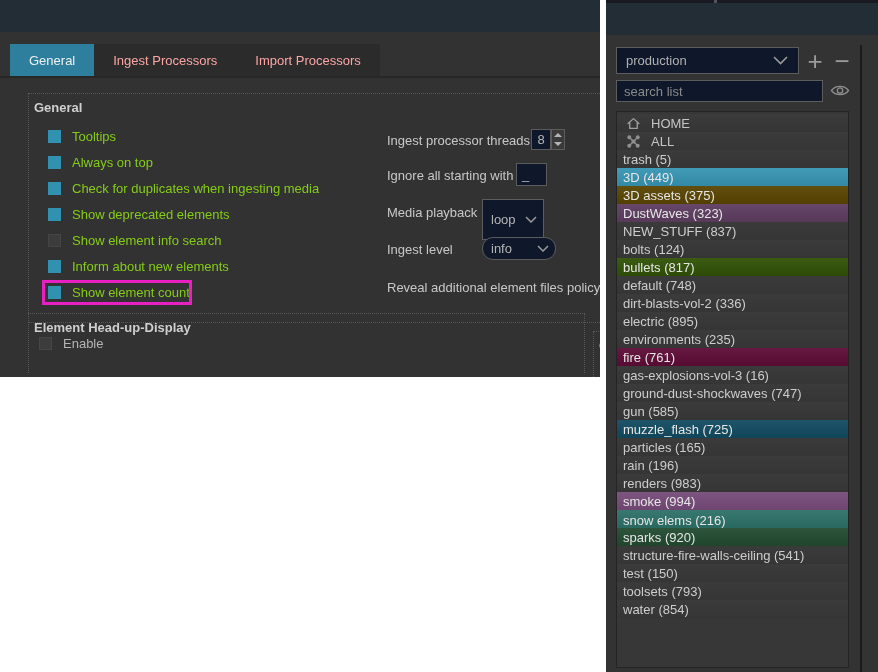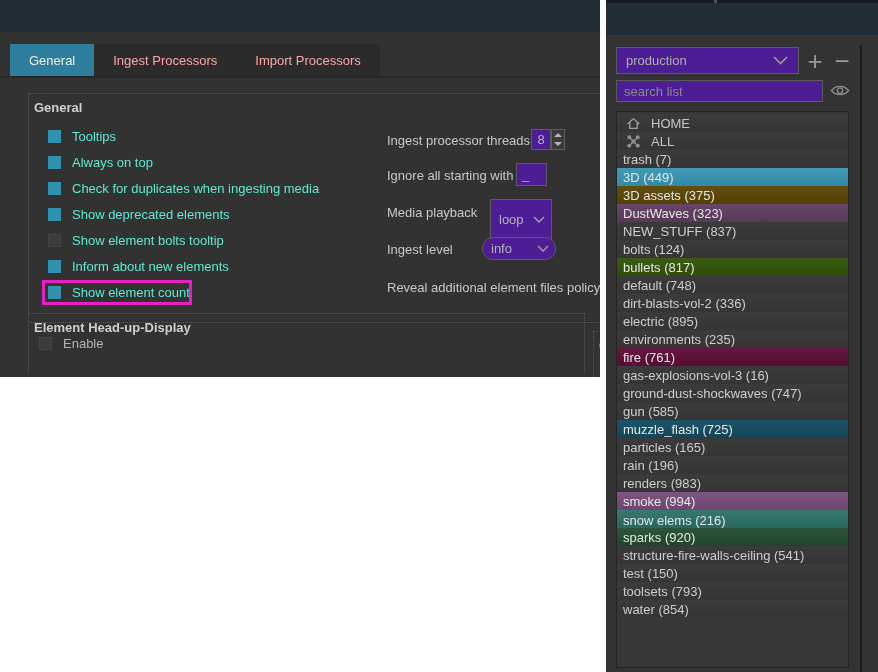--- a/index.html
+++ b/index.html
@@ -25,26 +25,26 @@
   .g1{left:28px;top:93px;width:590px;height:230px;border-right:none;}
   .g2{left:28px;top:313px;width:557px;height:60px;border-bottom:none;}
   .g3{left:593px;top:331px;width:40px;height:60px;border-right:none;border-bottom:none;}
   .group-title{position:absolute;left:5px;top:6px;font-size:13px;font-weight:bold;color:#cfcfcf;white-space:nowrap;}
   
   .cb-col{position:absolute;left:48px;top:123px;width:330px;}
   .cb-row{position:relative;height:26px;display:flex;align-items:center;}
   .cb{width:13px;height:13px;flex:0 0 13px;}
   .cb.checked{background:#3191b1;}
   .cb.unchecked{background:#3c3c3c;border:1px solid #454545;box-sizing:border-box;}
-  .cb-label{margin-left:11px;font-size:13px;color:#5eead4;white-space:nowrap;}
+  .cb-label{margin-left:11px;font-size:13px;color:#84cc16;white-space:nowrap;}
   .hl-outline{position:absolute;left:-6px;top:1px;width:150px;height:25px;
     border:3px solid #e820c4;box-sizing:border-box;pointer-events:none;}
   
   .field-label{position:absolute;font-size:13px;color:#c8c8c8;white-space:nowrap;}
-  .boxctl{position:absolute;border:1px solid #5c5c5c;box-sizing:border-box;background:#4c1d95;
+  .boxctl{position:absolute;border:1px solid #5c5c5c;box-sizing:border-box;background:#0f172a;
     color:#b5b5b5;font-size:13px;display:flex;align-items:center;}
   .spin-value{justify-content:center;}
   .spin-buttons{position:absolute;left:551px;top:129px;width:14px;height:21px;
     border:1px solid #5c5c5c;box-sizing:border-box;background:#3a3a3a;
     display:flex;flex-direction:column;}
   .spin-half{flex:1;display:flex;align-items:center;justify-content:center;}
   .tri-up{width:0;height:0;border-left:4px solid transparent;border-right:4px solid transparent;border-bottom:4px solid #b5b5b5;}
   .tri-down{width:0;height:0;border-left:4px solid transparent;border-right:4px solid transparent;border-top:4px solid #b5b5b5;}
   .dd-text{padding-left:8px;flex:1;}
   .dd-chev{margin-right:6px;display:flex;align-items:center;}
@@ -104,21 +104,21 @@
       <div class="cb-row">
         <span class="cb checked"></span>
         <span class="cb-label">Check for duplicates when ingesting media</span>
       </div>
       <div class="cb-row">
         <span class="cb checked"></span>
         <span class="cb-label">Show deprecated elements</span>
       </div>
       <div class="cb-row">
         <span class="cb unchecked"></span>
-        <span class="cb-label">Show element bolts tooltip</span>
+        <span class="cb-label">Show element info search</span>
       </div>
       <div class="cb-row">
         <span class="cb checked"></span>
         <span class="cb-label">Inform about new elements</span>
       </div>
       <div class="cb-row">
         <span class="cb checked"></span>
         <span class="cb-label">Show element count</span>
         <div class="hl-outline" style="border-color: rgb(232, 32, 196);"></div>
       </div>
@@ -132,21 +132,21 @@
       </div>
     <div class="spin-half">
         <i class="tri-down"></i>
       </div>
   </div>
 
   <div class="field-label" style="left:387px;top:168px;">Ignore all starting with</div>
   <div class="boxctl" style="left:516px;top:163px;width:31px;height:23px;padding-left:5px;">_</div>
 
   <div class="field-label" style="left:387px;top:205px;">Media playback</div>
-  <div class="boxctl" style="left:482px;top:199px;width:62px;height:41px;margin-left:8px;">
+  <div class="boxctl" style="left:482px;top:199px;width:62px;height:41px;">
     <span class="dd-text">loop</span>
     <span class="dd-chev">
       <svg width="12" height="7" viewBox="0 0 12 7">
           <polyline points="1,1 6,6 11,1" fill="none" stroke="#9a9a9a" stroke-width="1.5"></polyline>
         </svg>
     </span>
   </div>
 
   <div class="field-label" style="left:387px;top:242px;">Ingest level</div>
   <div class="boxctl" style="left:482px;top:237px;width:74px;height:23px;border-radius:11px;">
@@ -219,21 +219,21 @@
               <circle cx="12.5" cy="3.5" r="1.5"></circle>
               <circle cx="3.5" cy="12.5" r="1.5"></circle>
               <circle cx="12.5" cy="12.5" r="1.5"></circle>
               <rect x="6.6" y="6.6" width="2.8" height="2.8"></rect>
             </g>
           </svg>
         </span>
         <span class="row-label">ALL</span>
       </div>
       <div class="list-row item-row">
-        <span class="row-label">trash (7)</span>
+        <span class="row-label">trash (5)</span>
       </div>
       <div class="list-row item-row colored" style="background: linear-gradient(rgba(255, 255, 255, 0.05), rgba(0, 0, 0, 0.08)), rgb(55, 149, 179);">
         <span class="row-label">3D (449)</span>
       </div>
       <div class="list-row item-row colored" style="background: linear-gradient(rgba(255, 255, 255, 0.05), rgba(0, 0, 0, 0.08)), rgb(90, 69, 1);">
         <span class="row-label">3D assets (375)</span>
       </div>
       <div class="list-row item-row colored" style="background: linear-gradient(rgba(255, 255, 255, 0.05), rgba(0, 0, 0, 0.08)), rgb(94, 61, 97);">
         <span class="row-label">DustWaves (323)</span>
       </div>

